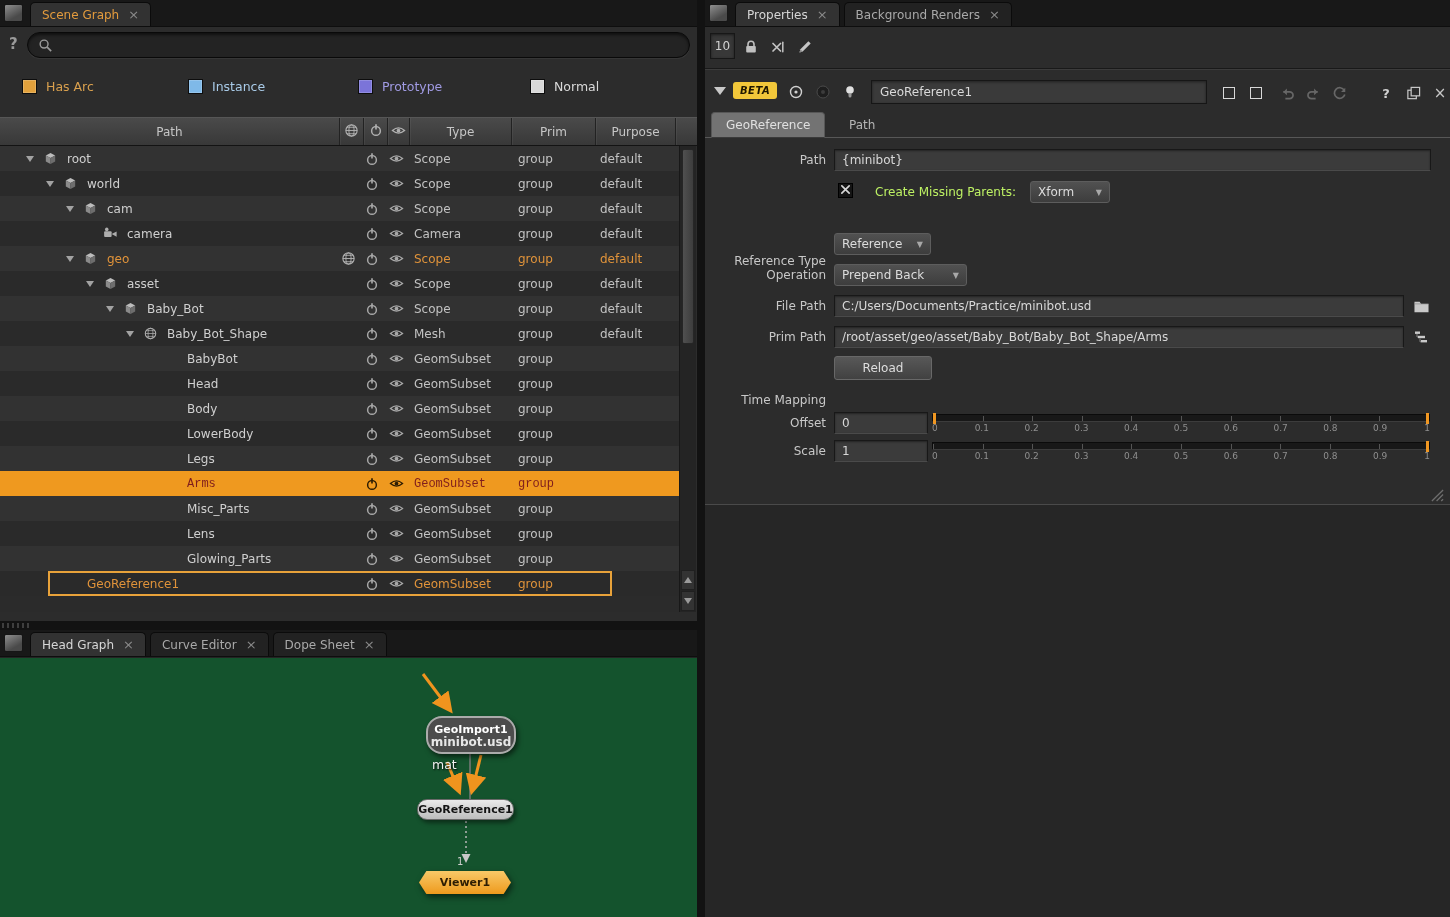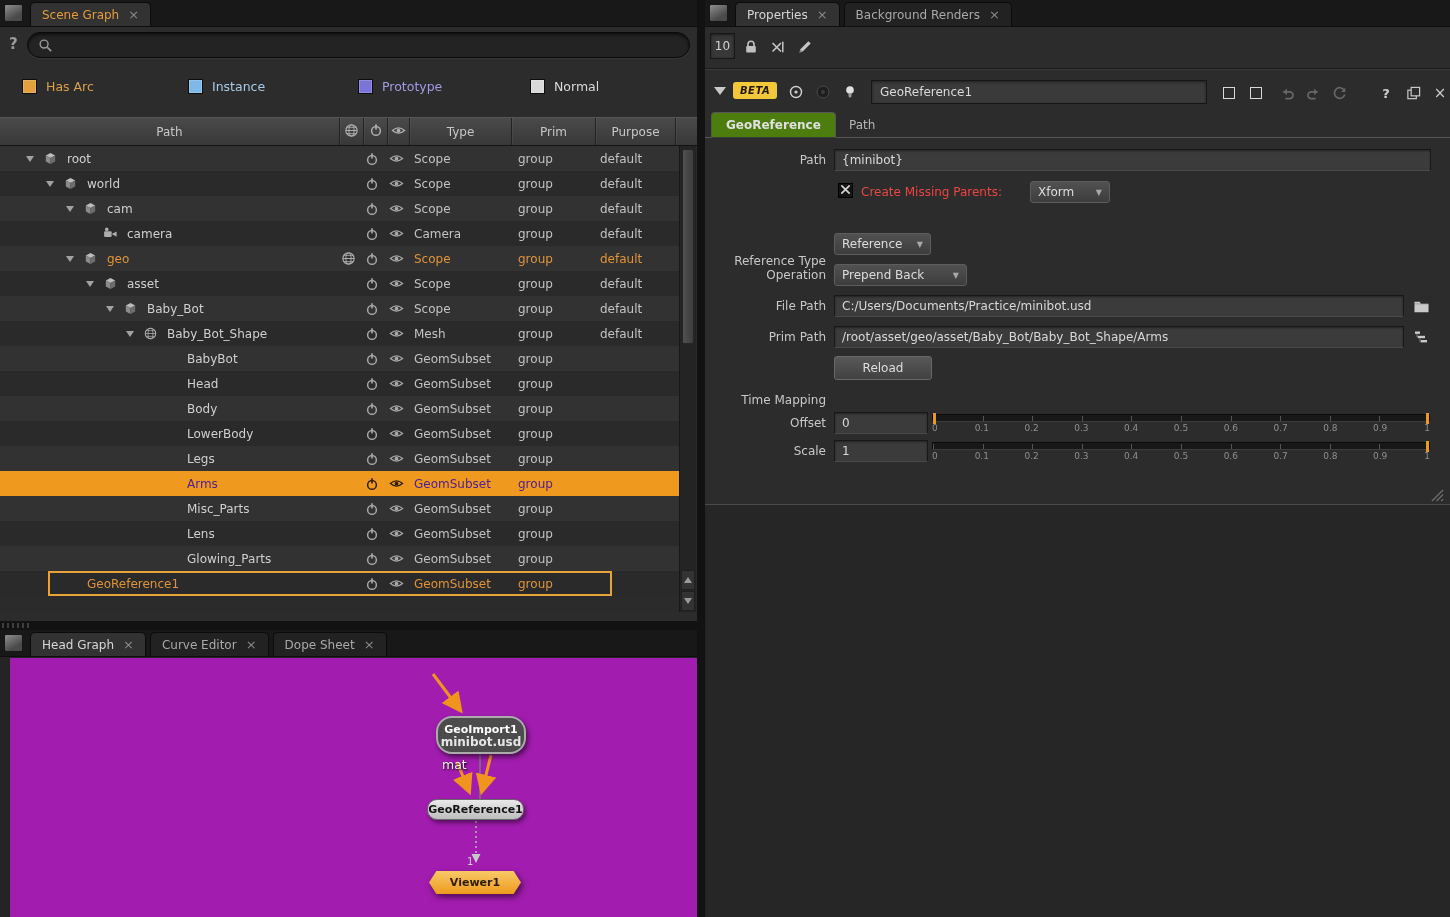--- a/index.html
+++ b/index.html
@@ -46,21 +46,21 @@
   .expander { width:16px; flex:none; display:flex; justify-content:center; align-items:center; }
   .expander.open::before { content:""; width:0; height:0; border-left:4.5px solid transparent;
                            border-right:4.5px solid transparent; border-top:6px solid #a2a2a2; }
   .ticon { width:24px; flex:none; display:flex; justify-content:center; align-items:center; }
   .tname { margin-left:5px; color:#cfcfcf; white-space:nowrap; }
   .abs { position:absolute; top:0; height:25px; display:flex; align-items:center; }
   .icon-col { width:16px; justify-content:center; color:#a8a8a8; }
   .abs-text { color:#c2c2c2; white-space:nowrap; }
   .trow.orange .tname, .trow.orange .abs-text { color:#e0933a; }
   .tree .trow.selected { background:#ef991f; }
-  .trow.selected .tname, .trow.selected .abs-text { color:#4c1d95; }
+  .trow.selected .tname, .trow.selected .abs-text { color:#7f1d1d;font-family:Liberation Mono, monospace; }
   .trow.selected .icon-col { color:#2e1d03; }
   .trow.outlined .tname, .trow.outlined .abs-text { color:#e0933a; }
   .outline-box { position:absolute; left:48px; top:0; width:564px; height:25px; border:2px solid #e8a23a; pointer-events:none; }
 
   .vscroll { position:absolute; right:1px; top:146px; width:17px; height:466px; background:#242424; border-left:1px solid #181818; }
   .vthumb { position:absolute; left:2px; right:2px; top:3px; height:195px;
             background:linear-gradient(90deg,#505050,#3d3d3d); border:1px solid #262626; border-radius:2px; }
   .vbtn { position:absolute; left:1px; right:1px; height:20px; background:#333; border:1px solid #202020;
           display:flex; align-items:center; justify-content:center; }
   .vbtn.up { bottom:22px; } .vbtn.down { bottom:1px; }
@@ -68,21 +68,21 @@
   .tri-down { width:0;height:0;border-left:4px solid transparent;border-right:4px solid transparent;border-top:6px solid #9a9a9a; }
 
   
   .h-split { position:absolute; left:0; top:621px; width:705px; height:9px; background:#121212; }
   .h-split::before { content:""; position:absolute; left:2px; top:2px; width:28px; height:5px;
                      background:repeating-linear-gradient(90deg,#3e3e3e 0 2px,transparent 2px 5px); }
   .v-split { position:absolute; left:697px; top:0; width:8px; height:917px; background:#121212; }
 
   
   .ng { left:0; top:630px; width:697px; height:287px; background:#242424; }
-  .ng-canvas { position:absolute; top:28px; left:0; right:0; bottom:0; background:#a21caf;margin-left:10px; }
+  .ng-canvas { position:absolute; top:28px; left:0; right:0; bottom:0; background:#14532d; }
   .ng-svg { position:absolute; left:0; top:0; z-index:2; }
   .ng-node { position:absolute; z-index:3; display:flex; align-items:center; justify-content:center;
              font-size:11px; font-weight:bold; }
   .node-geoimport { left:426px; top:58px; width:90px; height:38px; flex-direction:column;
              background:#4c4c4c; border:2px solid #ababab; border-radius:16px;
              box-shadow:2px 3px 5px rgba(0,0,0,.55); }
   .node-geoimport .l1 { color:#fff; line-height:13px; }
   .node-geoimport .l2 { color:#e6e6e6; font-size:12px; font-weight:bold; line-height:12px; }
   .node-georeference { left:417px; top:141px; width:97px; height:21px;
              background:linear-gradient(#eaeaea,#bdbdbd); border:1px solid #6a6a6a; border-radius:10px;
@@ -114,35 +114,35 @@
   .name-field { position:absolute; left:166px; top:80px; width:336px; height:24px; background:#3a3a3a;
                 border:1px solid #161616; box-shadow:inset 0 1px 3px rgba(0,0,0,.45);
                 color:#dadada; line-height:22px; padding:0 8px; }
   .rbtn { position:absolute; top:83px; width:20px; height:20px; display:flex; align-items:center; justify-content:center; }
   .sq-ic { width:12px; height:12px; border:1.5px solid #d8d8d8; }
   .help-txt { color:#d2d2d2; font-weight:bold; font-size:13px; }
   .close-x { color:#c6c6c6; font-size:15px; line-height:1; }
 
   .ptab { position:absolute; top:112px; height:26px; display:flex; align-items:center; padding:0 14px;
           color:#b5b5b5; z-index:2; }
-  .ptab.active { background:#4d7c0f; border:1px solid #575757; border-bottom:1px solid #3a3a3a;
-                 border-radius:4px 4px 0 0; color:#e0e0e0;font-weight:bold; }
+  .ptab.active { background:#737373; border:1px solid #575757; border-bottom:1px solid #3a3a3a;
+                 border-radius:4px 4px 0 0; color:#e0e0e0; }
   .ptab-line { position:absolute; left:0; right:0; top:137px; height:1px; background:#575757; z-index:1; }
 
   .flabel { position:absolute; left:6px; width:115px; text-align:right; color:#c8c8c8; line-height:22px; white-space:nowrap; }
   .finput { position:absolute; height:22px; background:#3b3b3b; border:1px solid #181818; border-bottom-color:#4a4a4a;
             box-shadow:inset 0 1px 2px rgba(0,0,0,.4); color:#d8d8d8; line-height:20px; padding:0 7px;
             white-space:nowrap; overflow:hidden; }
   .fdrop { position:absolute; height:22px; background:linear-gradient(#515151,#3d3d3d); border:1px solid #5d5d5d;
            border-radius:3px; color:#dcdcdc; display:flex; align-items:center; justify-content:space-between;
            padding:0 7px; gap:8px; }
   .fdrop .arr { color:#a8a8a8; font-size:8px; }
   .checkbox { position:absolute; left:133px; top:183px; width:15px; height:15px; background:#141414;
               border:1px solid #000; display:flex; align-items:center; justify-content:center; }
-  .cm-label { position:absolute; left:156px; top:181px; line-height:22px; color:#ef4444; }
+  .cm-label { position:absolute; left:170px; top:181px; line-height:22px; color:#bef264; }
   .reload-btn { position:absolute; left:129px; top:356px; width:98px; height:24px;
                 background:linear-gradient(#585858,#414141); border:1px solid #686868; border-radius:3px;
                 color:#dedede; display:flex; align-items:center; justify-content:center; }
   .side-btn { position:absolute; width:26px; height:22px; display:flex; align-items:center; justify-content:center; }
 
   .timeline { position:absolute; left:227px; width:498px; height:26px; }
   .tl-groove { position:relative; height:8px; margin-top:2px; background:#181818;
                border:1px solid #0b0b0b; border-bottom-color:#3c3c3c; overflow:visible; }
   .tl-tick { position:absolute; top:1px; width:1px; height:5px; background:#555; }
   .tl-marker { position:absolute; top:-2px; width:3px; height:11px; background:#f09722; }

